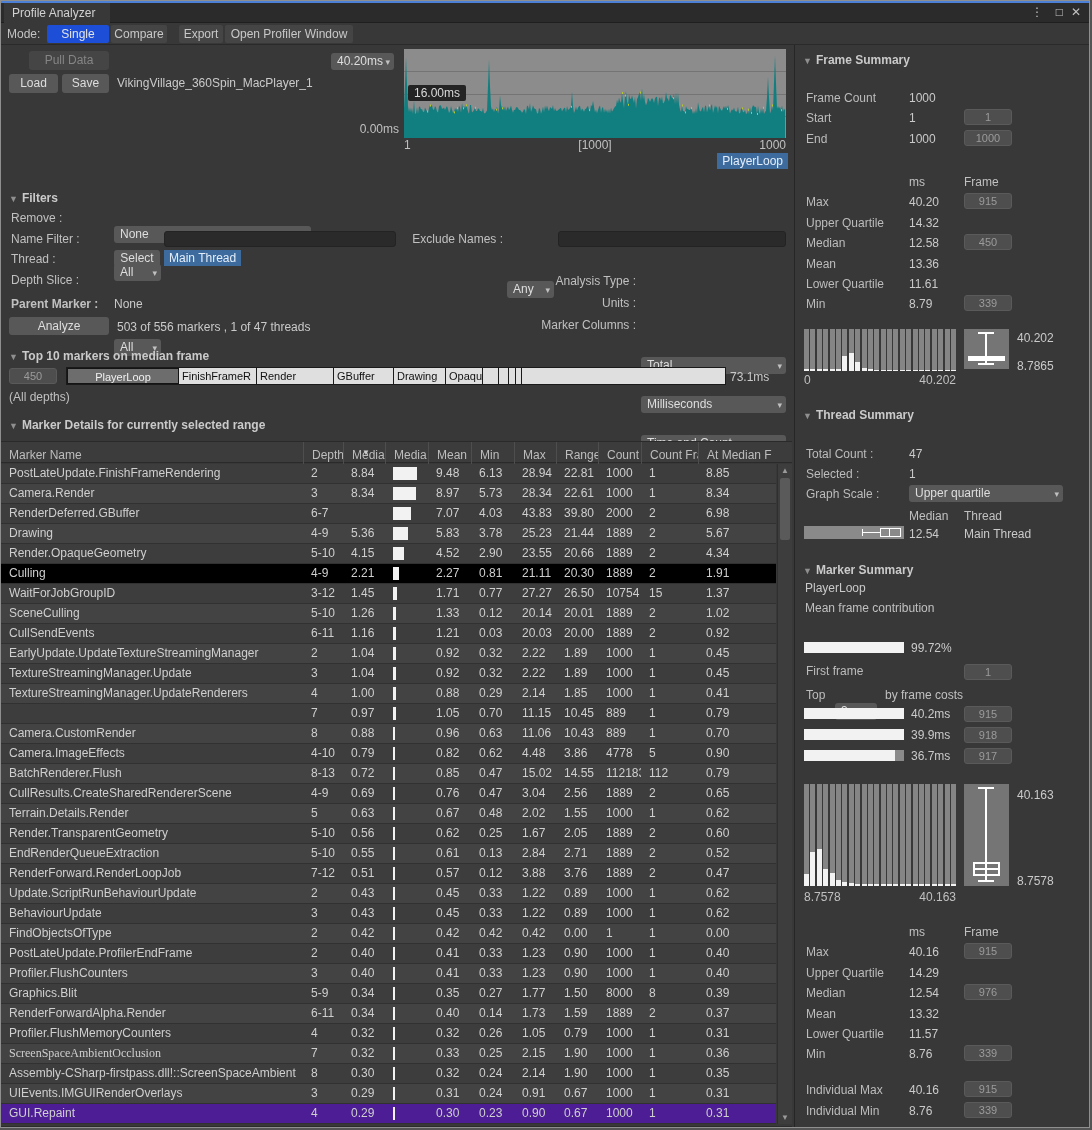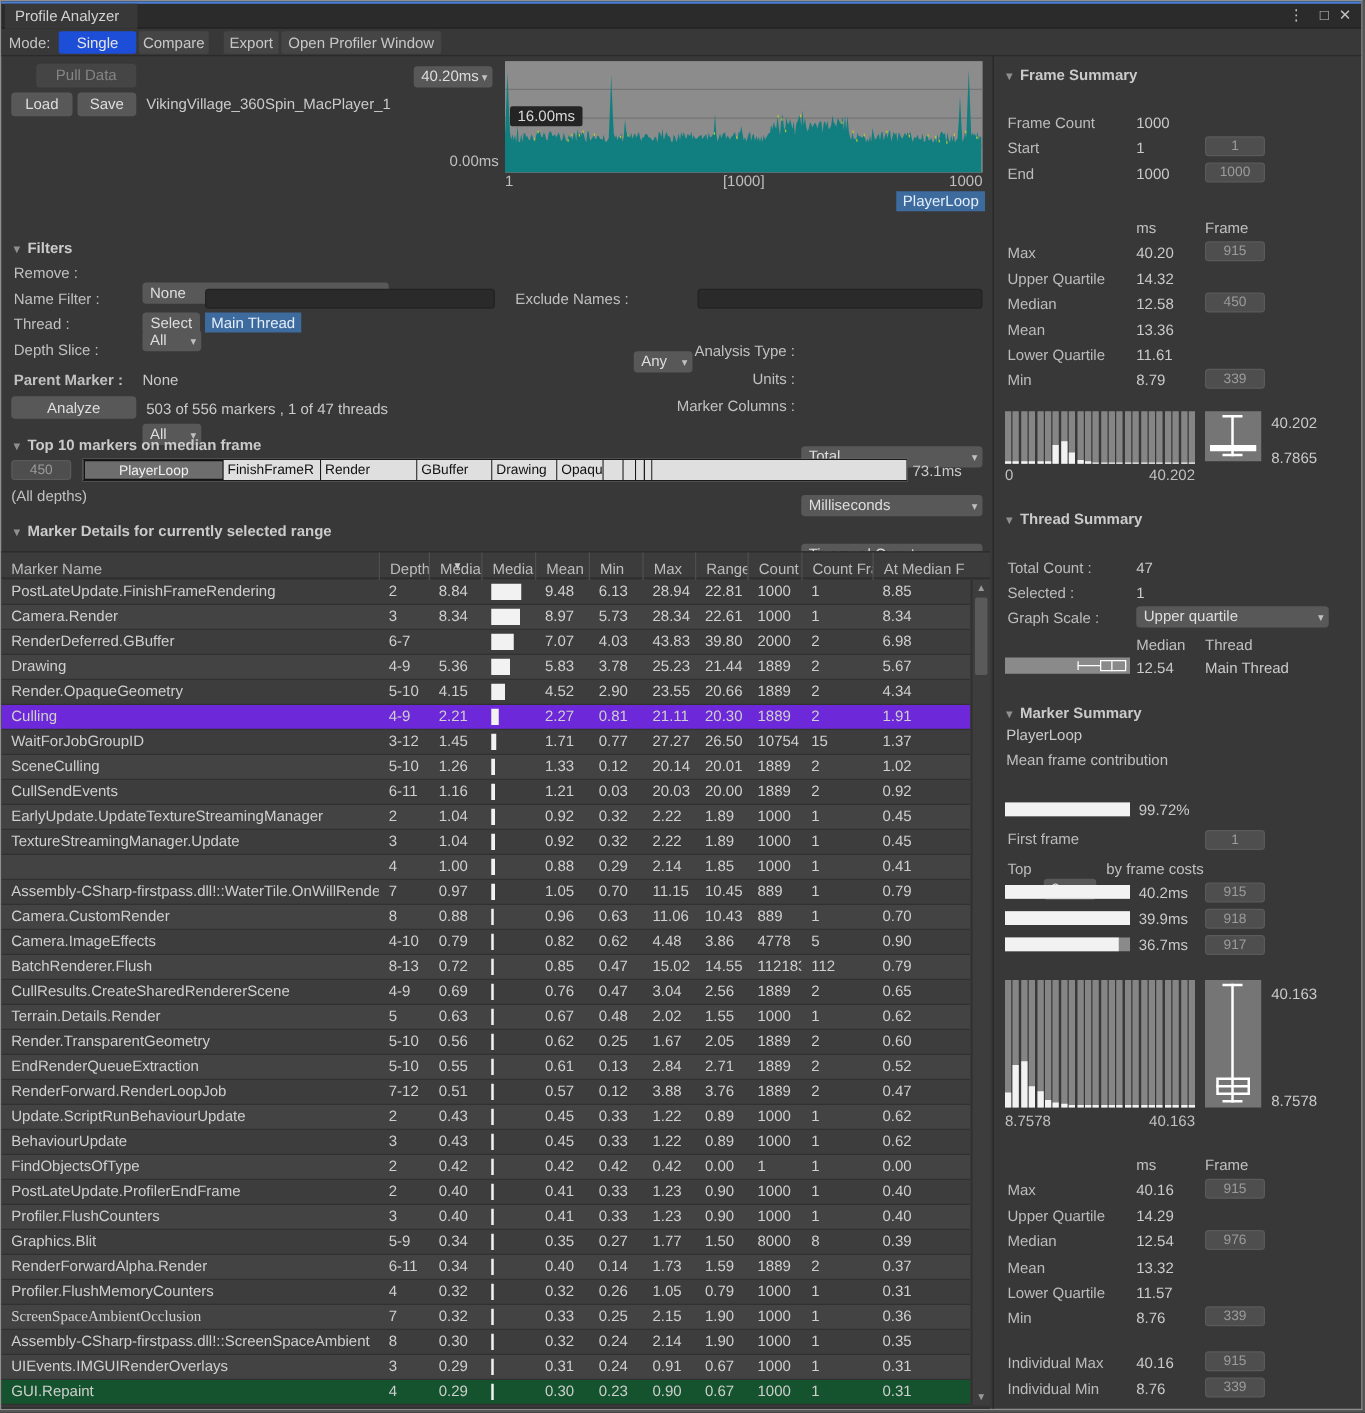--- a/index.html
+++ b/index.html
@@ -300,21 +300,21 @@
             <div class="mbar" style="left: 8px; width: 11px;"></div>
           </div>
           <div class="tcell" style="left: 427px; width: 43px;">4.52</div>
           <div class="tcell" style="left: 470px; width: 43px;">2.90</div>
           <div class="tcell" style="left: 513px; width: 42px;">23.55</div>
           <div class="tcell" style="left: 555px; width: 42px;">20.66</div>
           <div class="tcell" style="left: 597px; width: 43px;">1889</div>
           <div class="tcell" style="left: 640px; width: 57px;">2</div>
           <div class="tcell" style="left: 697px; width: 78px;">4.34</div>
         </div>
-        <div class="trow" style="background: #6d28d9;">
+        <div class="trow" style="background: #000000;">
           <div class="tcell" style="left: 0px; width: 302px;">Culling</div>
           <div class="tcell" style="left: 302px; width: 40px;">4-9</div>
           <div class="tcell" style="left: 342px; width: 42px;">2.21</div>
           <div class="tcell" style="left: 384px; width: 43px;">
             <div class="mbar" style="left: 8px; width: 6px;"></div>
           </div>
           <div class="tcell" style="left: 427px; width: 43px;">2.27</div>
           <div class="tcell" style="left: 470px; width: 43px;">0.81</div>
           <div class="tcell" style="left: 513px; width: 42px;">21.11</div>
           <div class="tcell" style="left: 555px; width: 42px;">20.30</div>
@@ -391,35 +391,35 @@
           </div>
           <div class="tcell" style="left: 427px; width: 43px;">0.92</div>
           <div class="tcell" style="left: 470px; width: 43px;">0.32</div>
           <div class="tcell" style="left: 513px; width: 42px;">2.22</div>
           <div class="tcell" style="left: 555px; width: 42px;">1.89</div>
           <div class="tcell" style="left: 597px; width: 43px;">1000</div>
           <div class="tcell" style="left: 640px; width: 57px;">1</div>
           <div class="tcell" style="left: 697px; width: 78px;">0.45</div>
         </div>
         <div class="trow" style="background: rgb(67, 67, 67);">
+          <div class="tcell" style="left: 0px; width: 302px;">TextureStreamingManager.UpdateRenderers</div>
           <div class="tcell" style="left: 302px; width: 40px;">4</div>
           <div class="tcell" style="left: 342px; width: 42px;">1.00</div>
           <div class="tcell" style="left: 384px; width: 43px;">
             <div class="mbar" style="left: 8px; width: 3px;"></div>
           </div>
           <div class="tcell" style="left: 427px; width: 43px;">0.88</div>
           <div class="tcell" style="left: 470px; width: 43px;">0.29</div>
           <div class="tcell" style="left: 513px; width: 42px;">2.14</div>
           <div class="tcell" style="left: 555px; width: 42px;">1.85</div>
           <div class="tcell" style="left: 597px; width: 43px;">1000</div>
           <div class="tcell" style="left: 640px; width: 57px;">1</div>
           <div class="tcell" style="left: 697px; width: 78px;">0.41</div>
         </div>
         <div class="trow" style="background: rgb(61, 61, 61);">
-          <div class="tcell" style="left: 0px; width: 302px;">Assembly-CSharp-firstpass.dll!::WaterTile.OnWillRende</div>
           <div class="tcell" style="left: 302px; width: 40px;">7</div>
           <div class="tcell" style="left: 342px; width: 42px;">0.97</div>
           <div class="tcell" style="left: 384px; width: 43px;">
             <div class="mbar" style="left: 8px; width: 3px;"></div>
           </div>
           <div class="tcell" style="left: 427px; width: 43px;">1.05</div>
           <div class="tcell" style="left: 470px; width: 43px;">0.70</div>
           <div class="tcell" style="left: 513px; width: 42px;">11.15</div>
           <div class="tcell" style="left: 555px; width: 42px;">10.45</div>
           <div class="tcell" style="left: 597px; width: 43px;">889</div>
@@ -704,21 +704,21 @@
             <div class="mbar" style="left: 8px; width: 2px;"></div>
           </div>
           <div class="tcell" style="left: 427px; width: 43px;">0.31</div>
           <div class="tcell" style="left: 470px; width: 43px;">0.24</div>
           <div class="tcell" style="left: 513px; width: 42px;">0.91</div>
           <div class="tcell" style="left: 555px; width: 42px;">0.67</div>
           <div class="tcell" style="left: 597px; width: 43px;">1000</div>
           <div class="tcell" style="left: 640px; width: 57px;">1</div>
           <div class="tcell" style="left: 697px; width: 78px;">0.31</div>
         </div>
-        <div class="trow" style="background: #14532d;">
+        <div class="trow" style="background: #4c1d95;">
           <div class="tcell" style="left: 0px; width: 302px;">GUI.Repaint</div>
           <div class="tcell" style="left: 302px; width: 40px;">4</div>
           <div class="tcell" style="left: 342px; width: 42px;">0.29</div>
           <div class="tcell" style="left: 384px; width: 43px;">
             <div class="mbar" style="left: 8px; width: 2px;"></div>
           </div>
           <div class="tcell" style="left: 427px; width: 43px;">0.30</div>
           <div class="tcell" style="left: 470px; width: 43px;">0.23</div>
           <div class="tcell" style="left: 513px; width: 42px;">0.90</div>
           <div class="tcell" style="left: 555px; width: 42px;">0.67</div>

